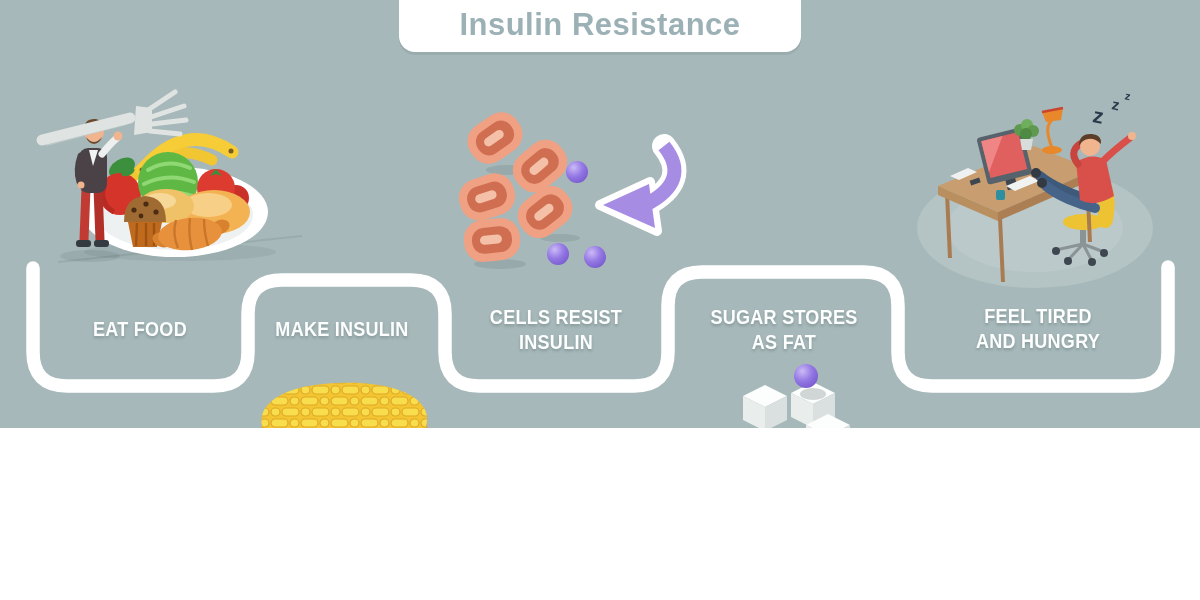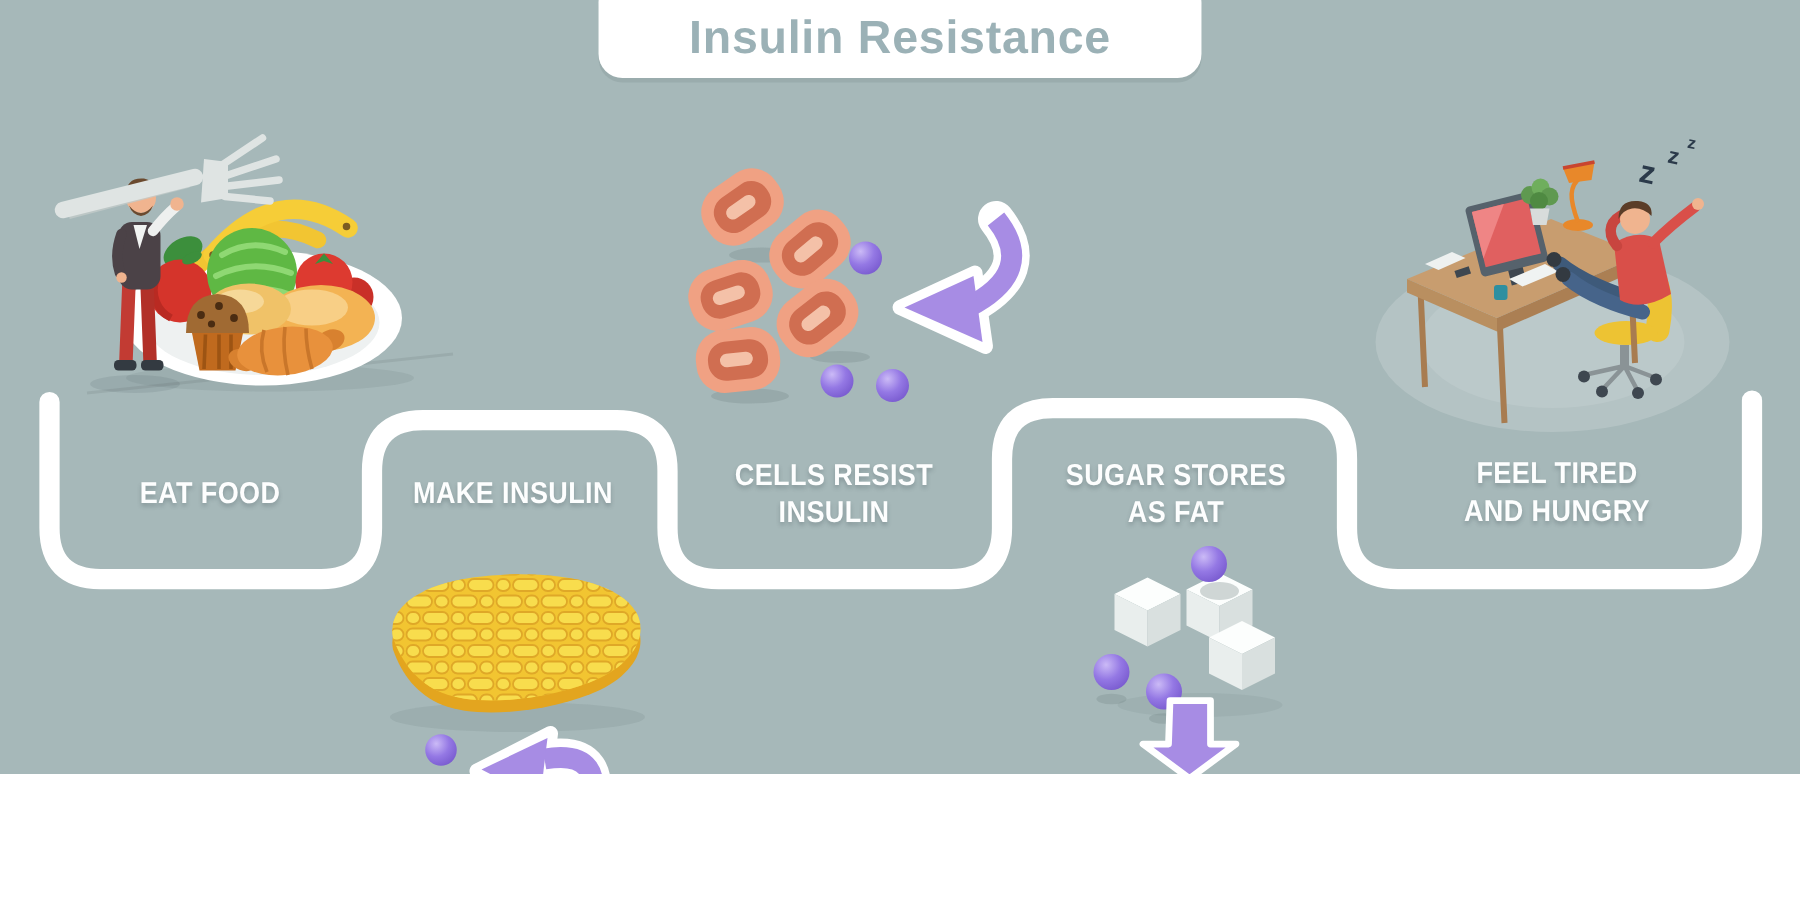--- a/index.html
+++ b/index.html
@@ -1,21 +1,21 @@
 <!DOCTYPE html>
 <html style="--bg: #a6b8b9; --panel: #ffffff; --title-text: #9bb1b6; --label-text: #fdfefe; --flow-line: #ffffff; --purple: #a78ce4; --sphere-purple: #8b6fe0; --cell-outer: #f0a183; --cell-inner: #d06e51; --pancreas-yellow: #f2c531; --fat-yellow: #dcc235; --sleep-text: #2b3a4a;"><head>
 <meta charset="utf-8">
 <style>
   :root{
     --bg:#a6b8b9; --panel:#ffffff; --title-text:#9bb1b6; --label-text:#fdfefe;
     --flow-line:#ffffff; --purple:#a78ce4; --sleep-text:#2b3a4a;
   }
   html,body{margin:0;padding:0;}
   body{font-family:"Liberation Sans",sans-serif;}
-  .stage{position:relative;width:1200px;height:516px;background:var(--bg);overflow:hidden;}
+  .stage{position:relative;width:1200px;height:428px;background:var(--bg);overflow:hidden;}
   .art{position:absolute;left:0;top:0;width:1200px;height:600px;}
   .title-box{
     position:absolute;left:399px;top:-14px;width:402px;height:66px;
     background:var(--panel);border-radius:16px;
     box-shadow:0 3px 0 rgba(90,105,110,.15);
     display:flex;align-items:flex-end;justify-content:center;
   }
   .title-box span{
     display:block;margin-bottom:9px;font-size:31px;font-weight:bold;
     color:var(--title-text);letter-spacing:.5px;

